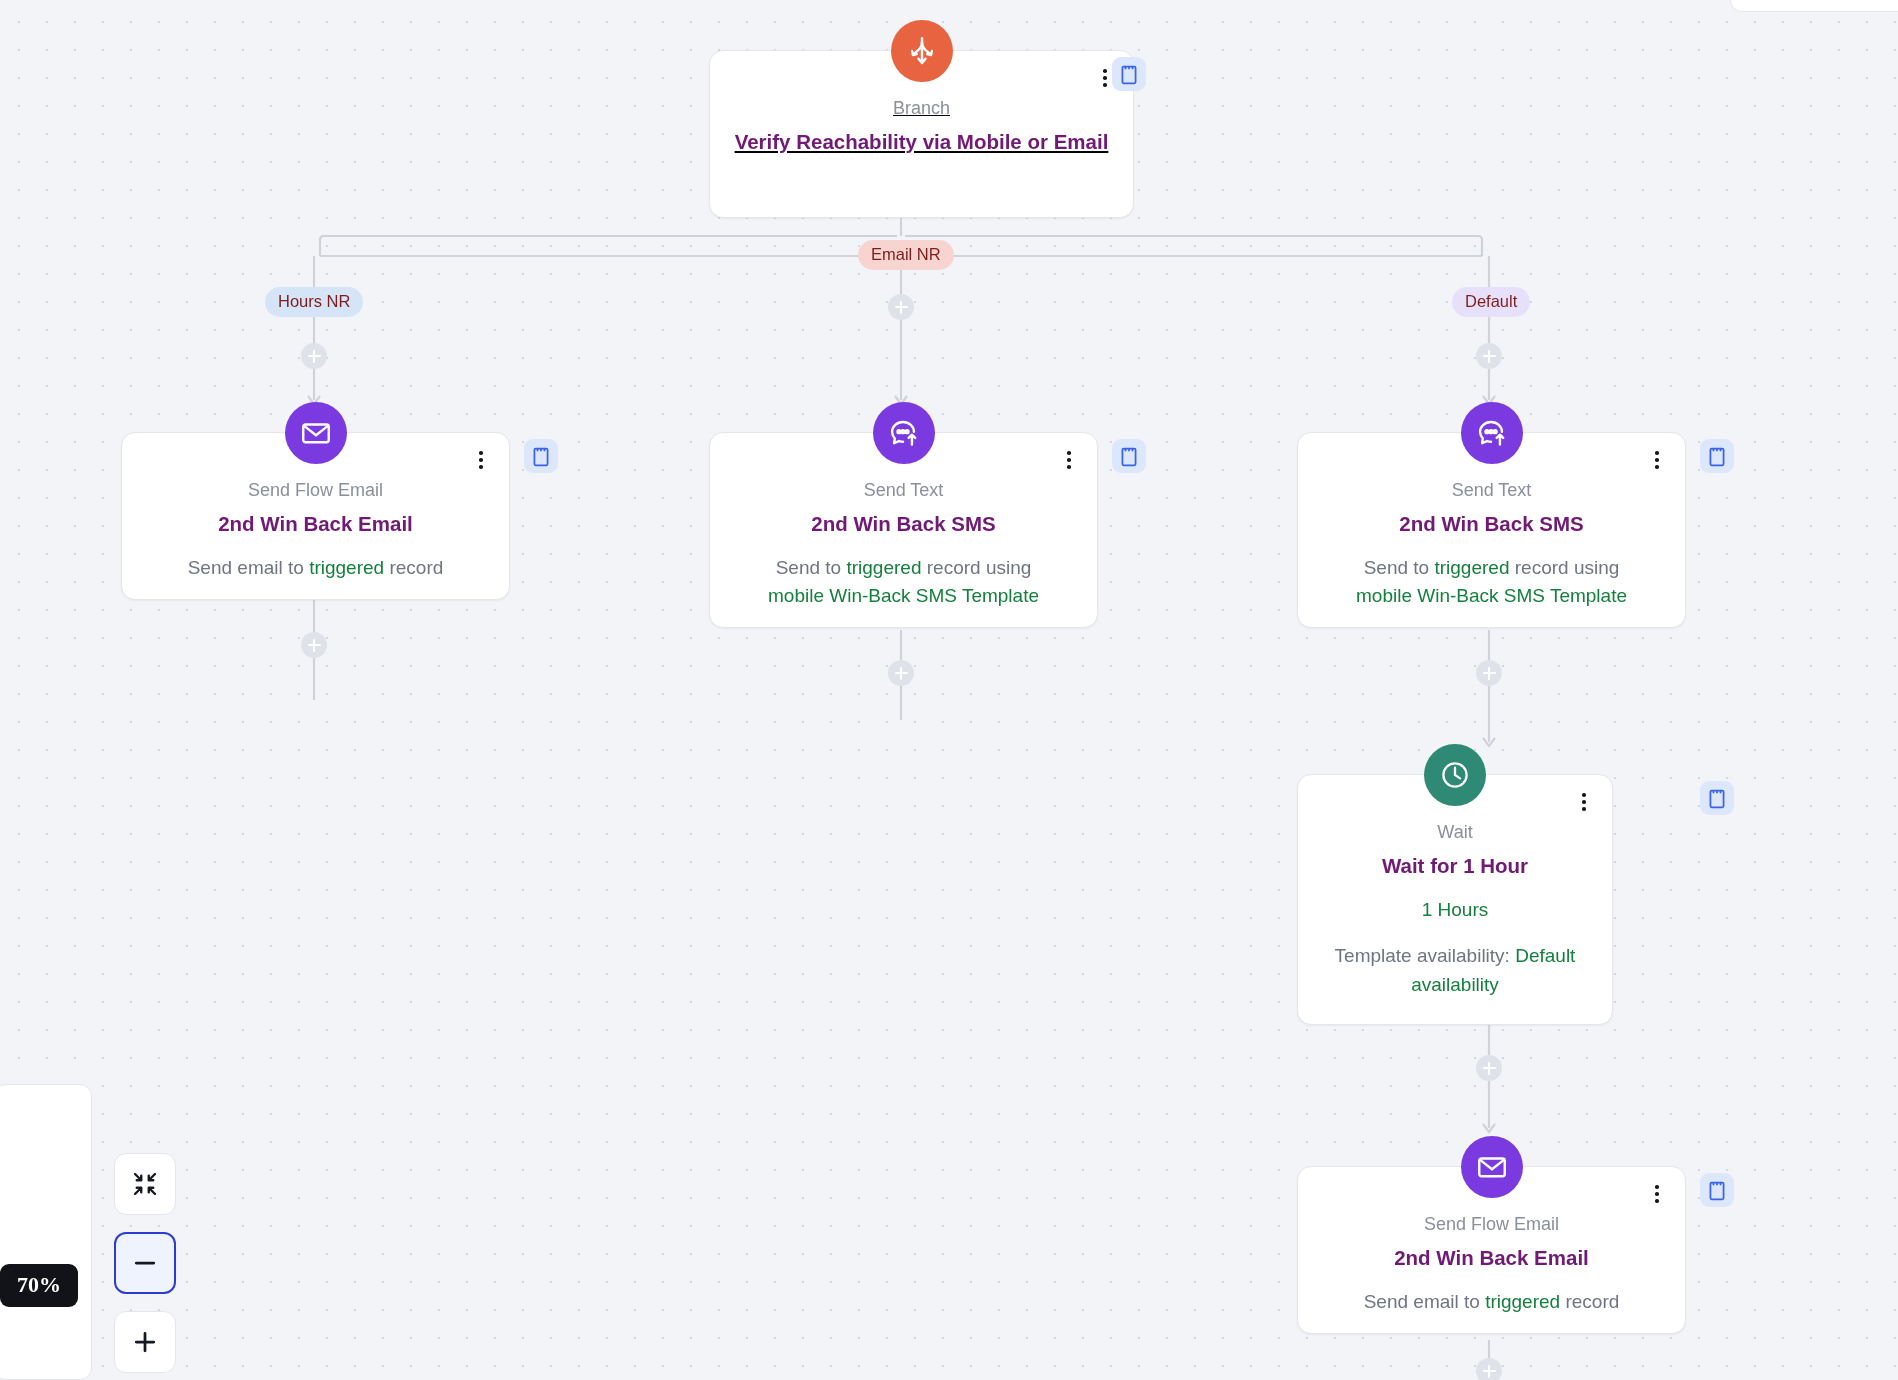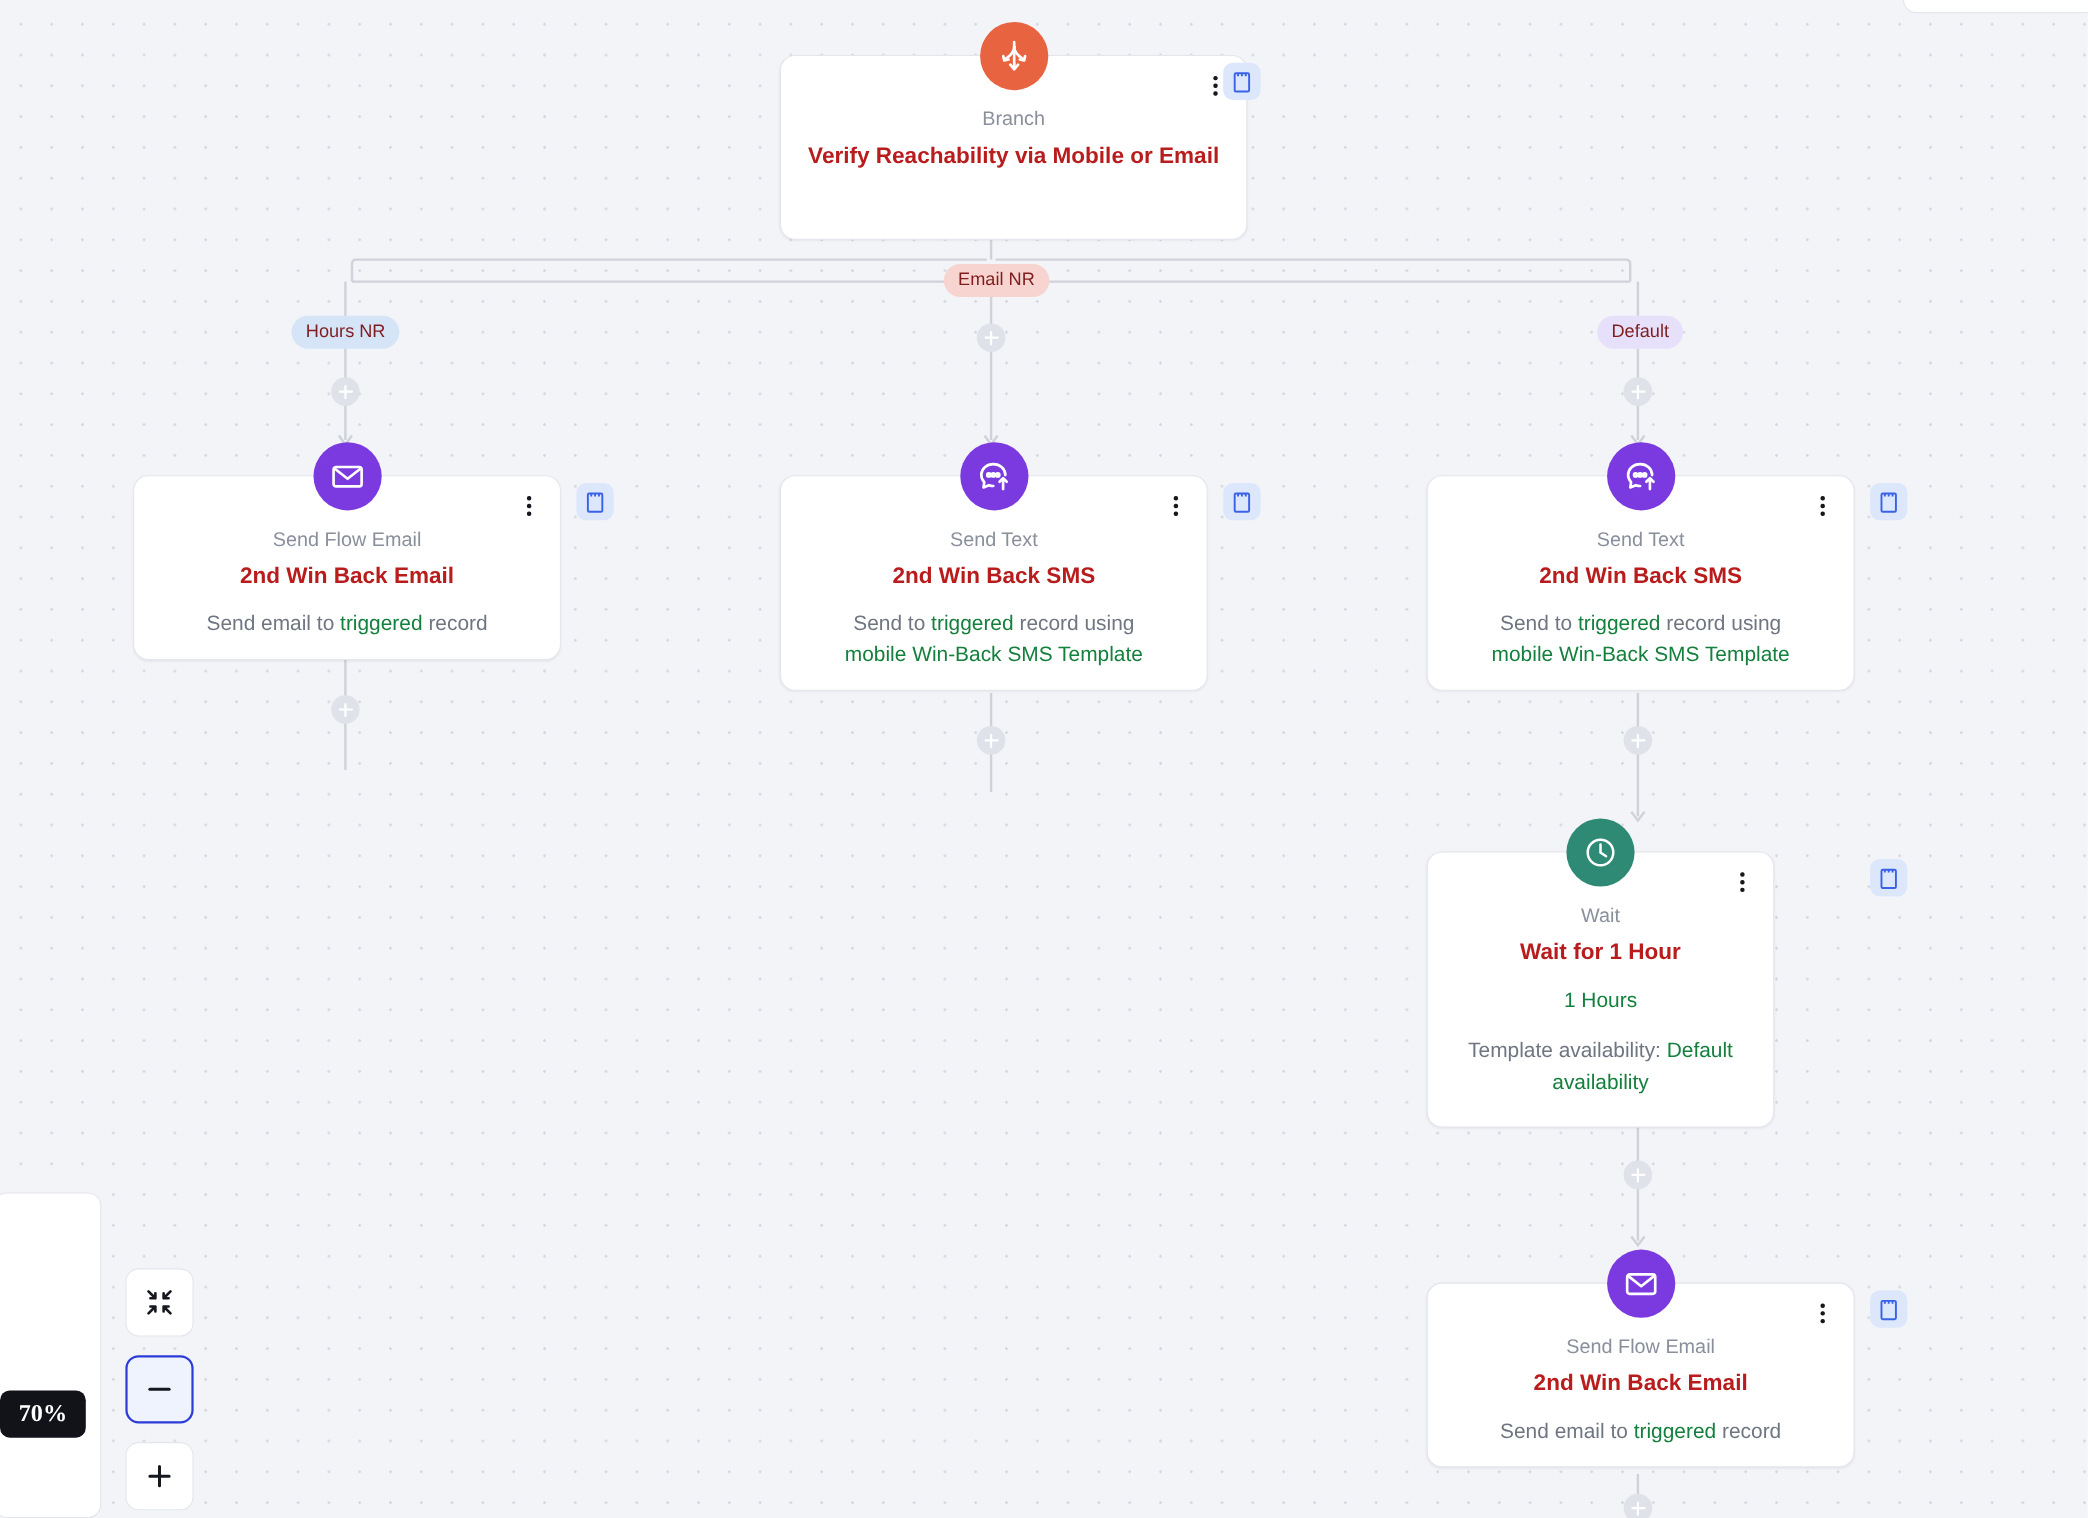--- a/index.html
+++ b/index.html
@@ -73,21 +73,21 @@
   .node-icon svg { width: 34px; height: 34px; }
   .kicker {
     font-size: 18px;
     color: #8a8f9c;
     line-height: 1.45;
     margin-bottom: 7px;
   }
   .title {
     font-size: 20.5px;
     font-weight: bold;
-    color: #b91c1c;
+    color: #701a75;
     line-height: 1.35;
     margin-bottom: 16px;
   }
   .desc {
     font-size: 19px;
     color: #6f7682;
     line-height: 1.5;
   }
   .desc .lnk { color: #15803d; }
   .only-kicker .title { margin-bottom: 0; }
@@ -208,21 +208,21 @@
   <div class="plus" style="left:301px; top:632px;"></div>
   <div class="plus" style="left:888px; top:660px;"></div>
   <div class="plus" style="left:1476px; top:660px;"></div>
   <div class="plus" style="left:1476px; top:1055px;"></div>
   <div class="plus" style="left:1476px; top:1358px;"></div>
 
   <div class="pill" style="left:265px; top:287px; background:#d6e4f7;">Hours NR</div>
   <div class="pill" style="left:858px; top:240px; background:#f8d4d0;">Email NR</div>
   <div class="pill" style="left:1452px; top:287px; background:#e6e0fa;">Default</div>
 
-  <div class="node only-kicker" style="left:709px; top:50px; width:425px; height:168px;">
+  <div class="node only-kicker" style="left:709px; top:50px; width:425px; height:168px;text-decoration:underline;">
     <div class="node-icon" style="background:#e8633f;">
       <svg viewBox="0 0 24 24" fill="none" stroke="#ffffff" stroke-width="1.7" stroke-linecap="round" stroke-linejoin="round">
         <path d="M12 3 L12 17"></path>
         <path d="M12 17 L12 20 M9.5 17.5 L12 20.5 L14.5 17.5"></path>
         <path d="M12 6 C12 11 8 12 6 14.5 M5 12 L5.6 14.8 L8.4 14.2"></path>
         <path d="M12 6 C12 11 16 12 18 14.5 M19 12 L18.4 14.8 L15.6 14.2"></path>
       </svg>
     </div>
     <div class="kebab">
         <i></i>

